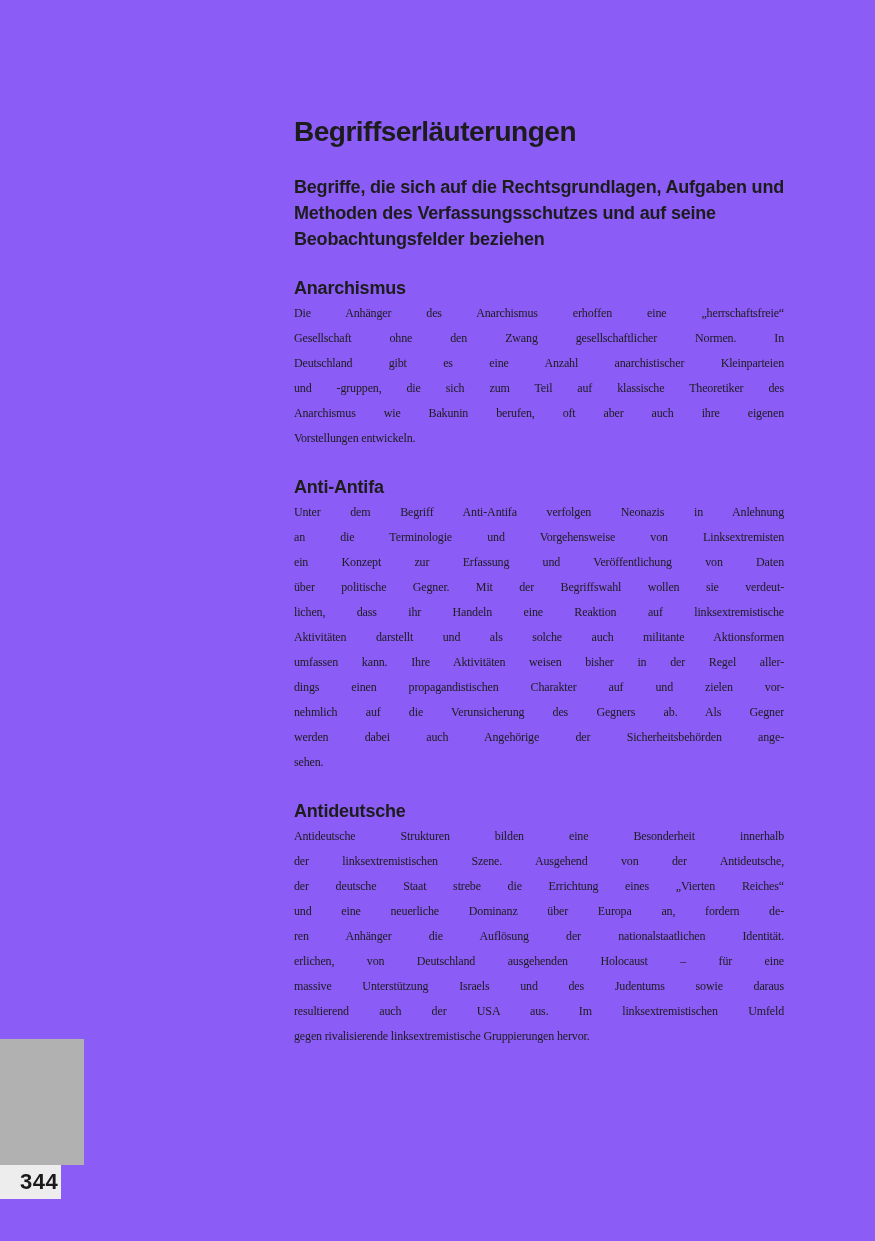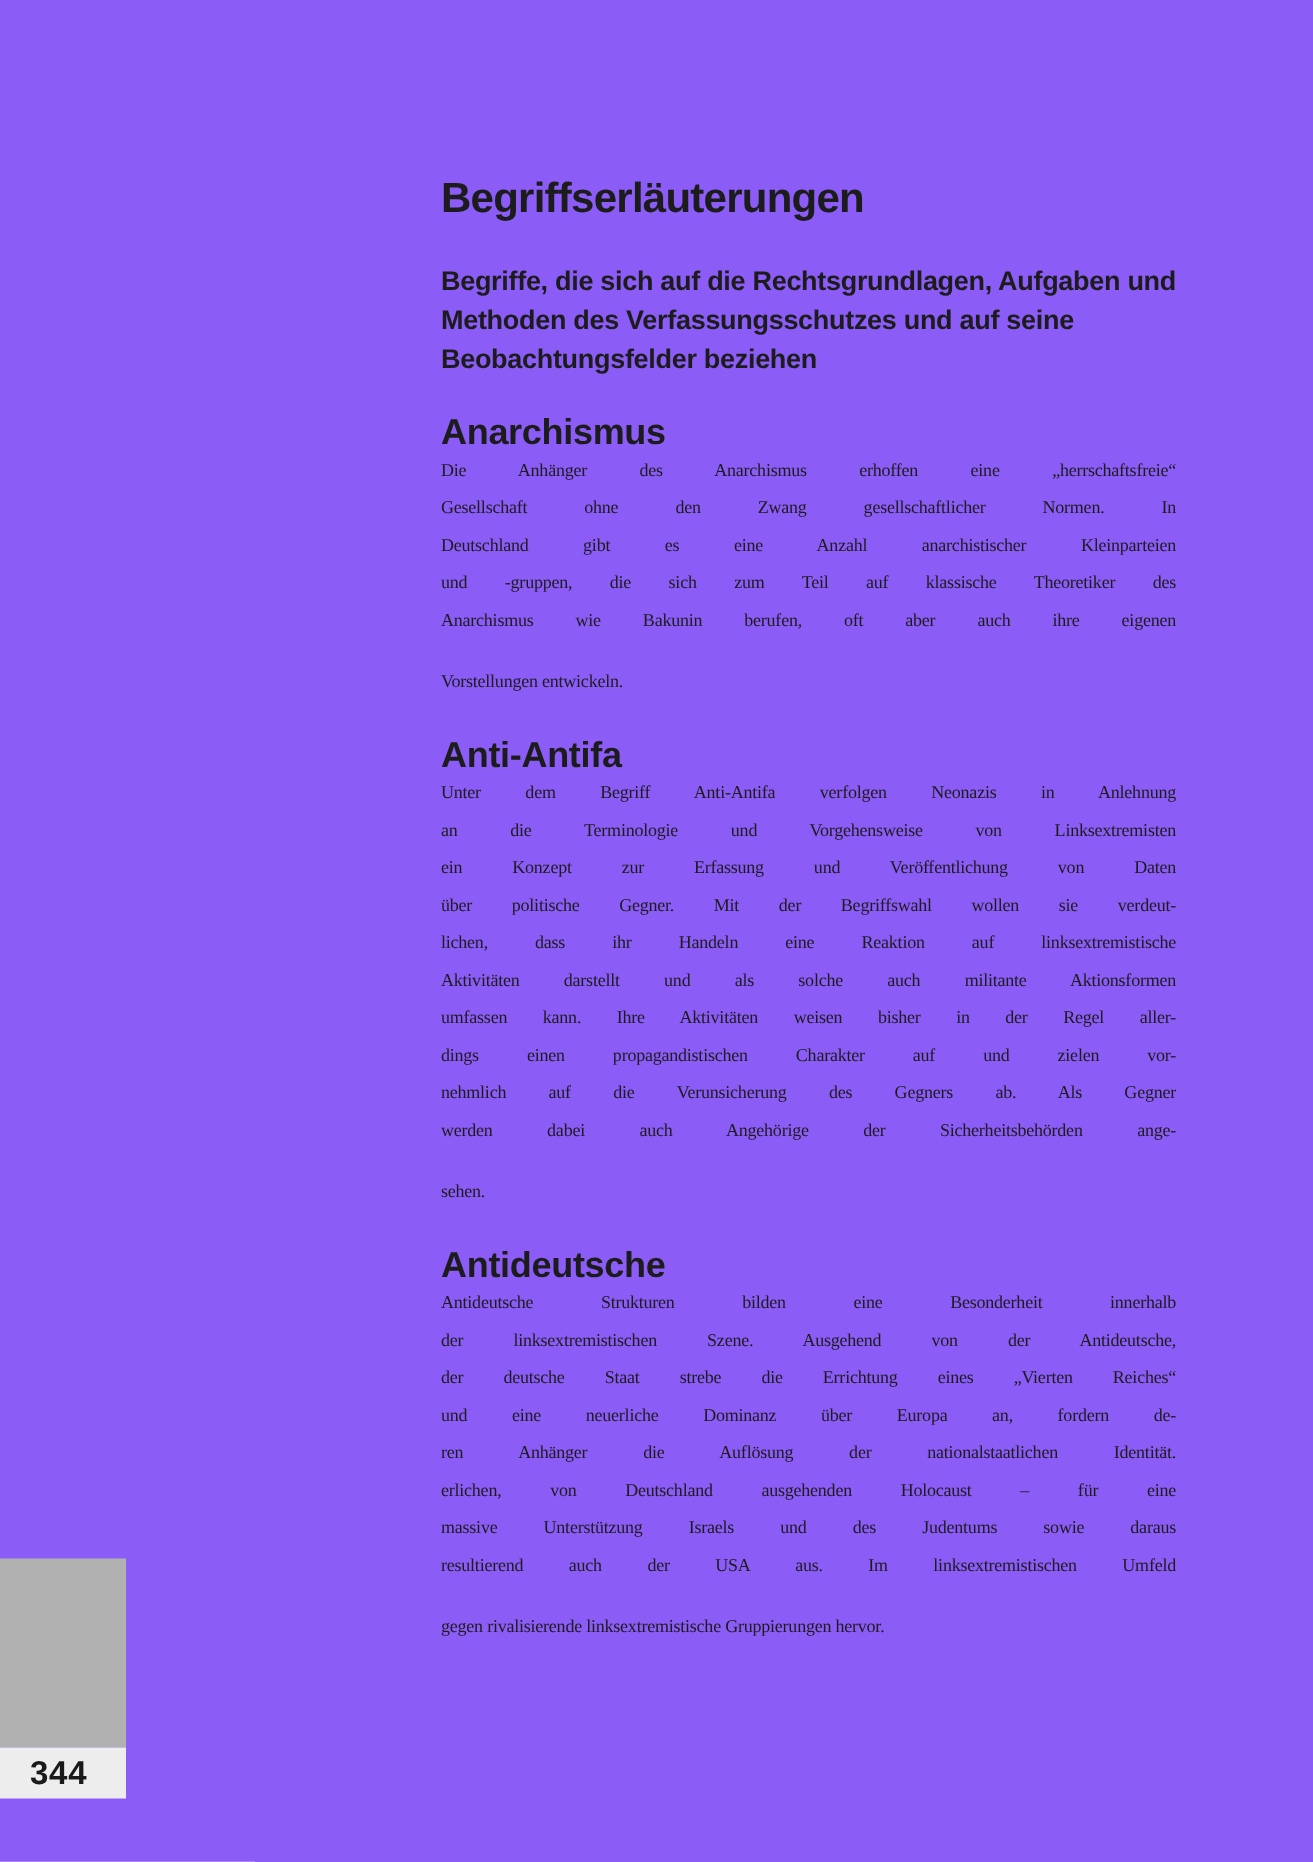--- a/index.html
+++ b/index.html
@@ -34,50 +34,49 @@
     font-family: "Liberation Sans", sans-serif;
     font-weight: bold;
     font-size: 18px;
     line-height: 26px;
     letter-spacing: -0.2px;
   }
   .section { margin-top: 24px; }
   .section-heading {
     font-family: "Liberation Sans", sans-serif;
     font-weight: bold;
-    font-size: 24px;
+    font-size: 18px;
     line-height: 25px;
     letter-spacing: -0.2px;
   }
   .body-line {
     font-family: "Liberation Serif", serif;
     font-size: 12px;
     line-height: 25px;
     height: 25px;
     letter-spacing: -0.15px;
     text-align: justify;
     text-align-last: justify;
     overflow: hidden;
     white-space: nowrap;
   }
   .body-line.para-end {
     text-align-last: left;
-    margin-top: 16px;
   }
   .intro-line { white-space: nowrap; }
   .sidebar-block {
     position: absolute;
     left: 0; top: 1039px;
     width: 84px; height: 126px;
     background: var(--sidebar-gray, #b1b1b1);
   }
   .pagenum-strip {
     position: absolute;
     left: 0; top: 1165px;
-    width: 84px; height: 34px;
+    width: 61px; height: 34px;
     background: var(--strip-gray, #ededed);
     display: flex;
     align-items: center;
   }
   .pagenum {
     font-family: "Liberation Sans", sans-serif;
     font-weight: bold;
     font-size: 22px;
     color: #1a1a1a;
     padding-left: 20px;

